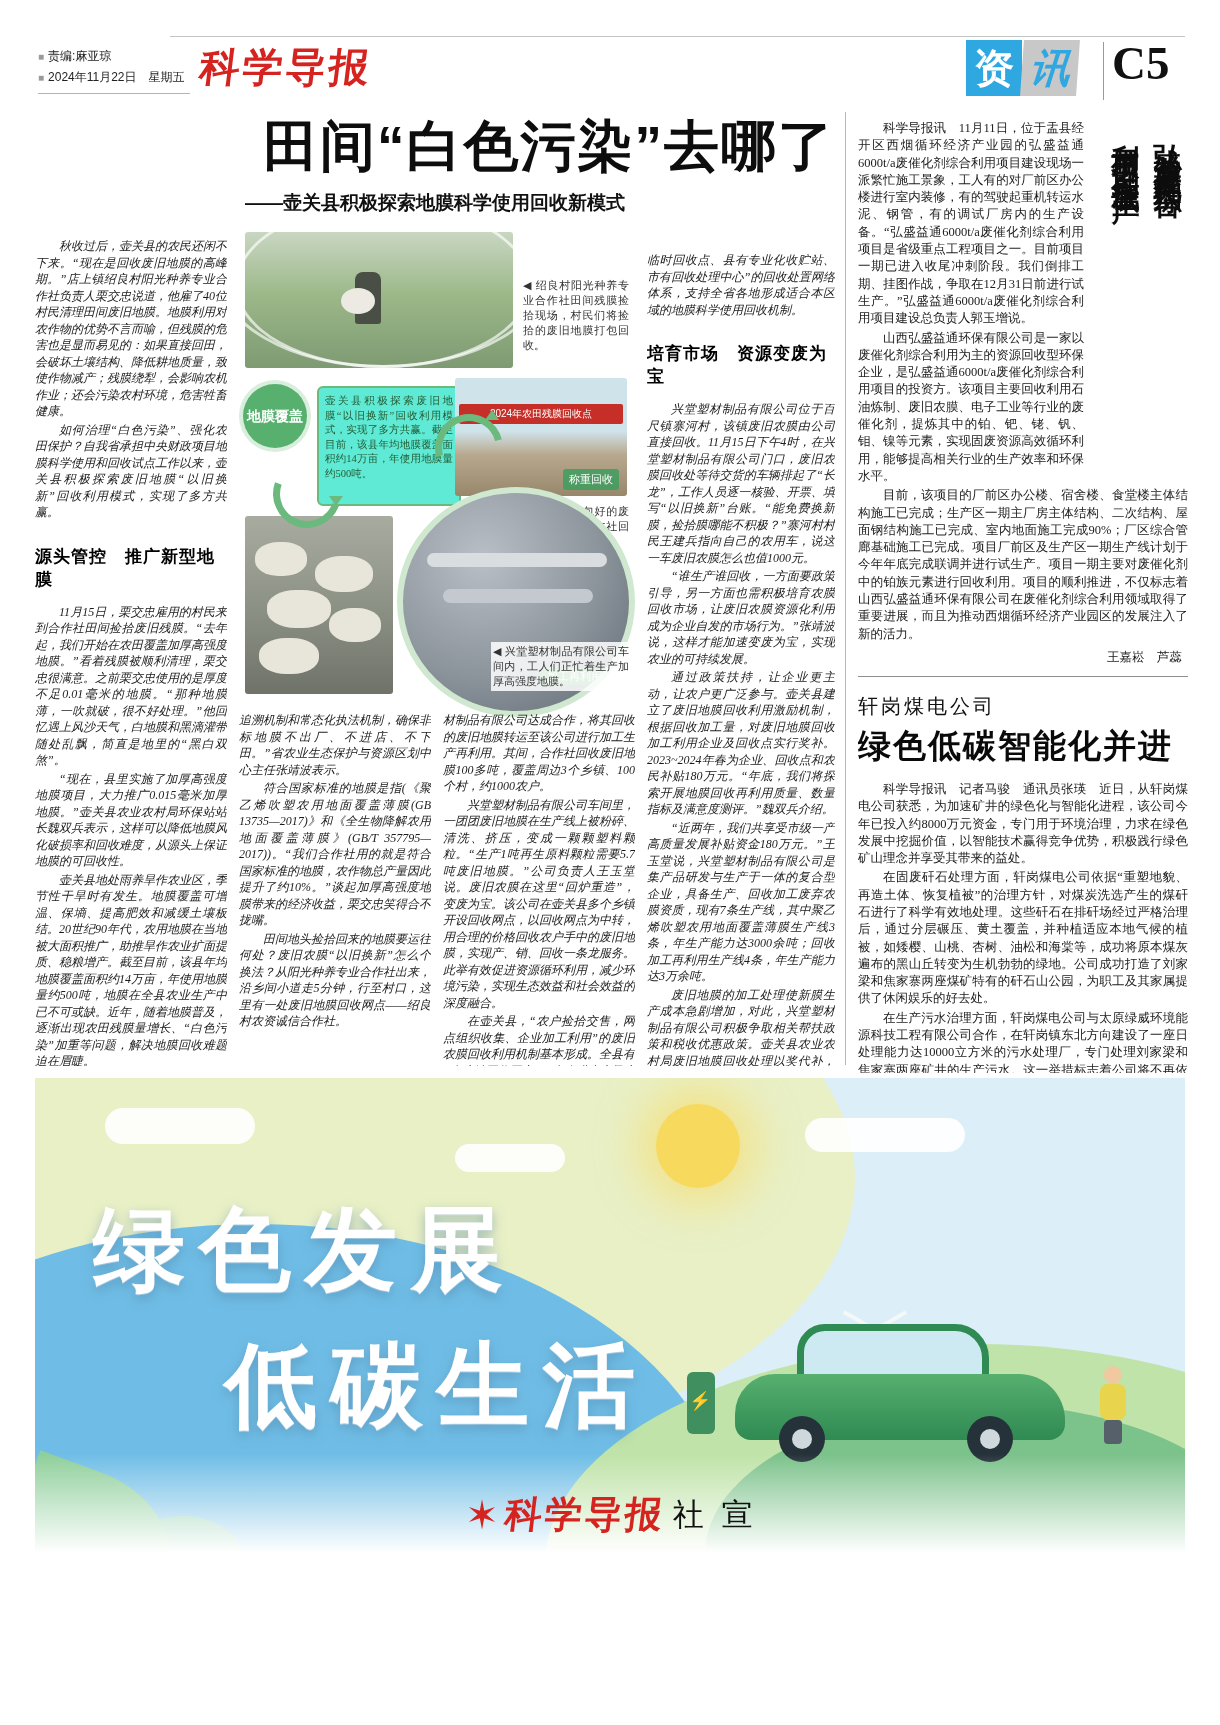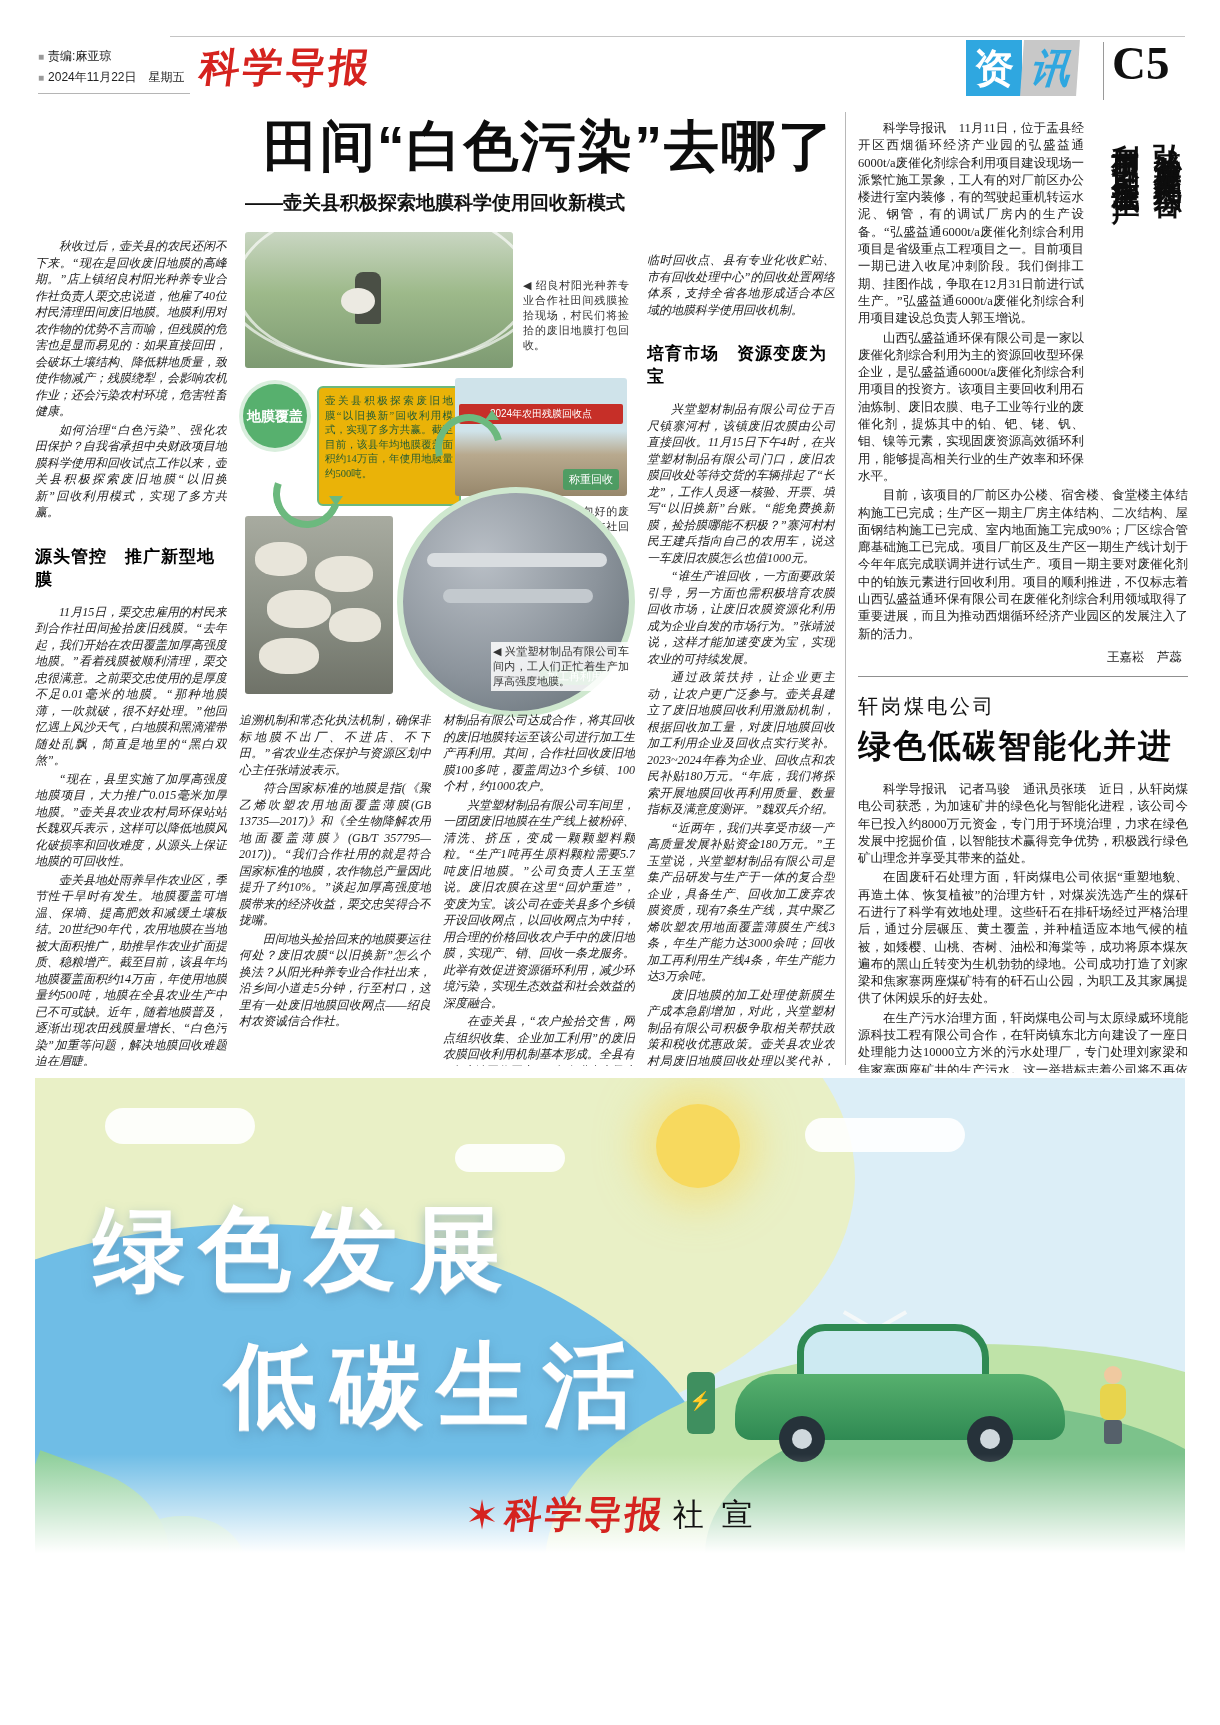--- a/index.html
+++ b/index.html
@@ -43,21 +43,21 @@
      background:linear-gradient(180deg,#c9d6c2 0%,#9db98a 45%,#7d9a72 100%);}
   .ph-field .arc{position:absolute;border:3px solid rgba(255,255,255,.65);border-radius:50%;}
   .ph-field .worker{position:absolute;left:110px;top:40px;width:26px;height:52px;background:#4a4f45;border-radius:8px 8px 3px 3px;}
   .ph-field .bag{position:absolute;left:96px;top:56px;width:34px;height:26px;background:#eceae2;border-radius:50%;}
   .cap{position:absolute;font-size:11px;line-height:15px;color:#333;text-align:justify;}
   .cap-a{left:284px;top:50px;width:106px;}
   .circle-label{position:absolute;left:4px;top:156px;width:64px;height:64px;border-radius:50%;
      background:#57b06e;color:#fff;font-size:14px;font-weight:bold;text-align:center;
      display:flex;align-items:center;justify-content:center;line-height:17px;
      font-family:"Liberation Sans",sans-serif;box-shadow:0 0 0 4px #d9eedd;}
-  .infobox{position:absolute;left:78px;top:158px;width:128px;height:104px;background:#eab308;
+  .infobox{position:absolute;left:78px;top:158px;width:128px;height:104px;background:#5eead4;
      border:2px solid #6cb97e;border-radius:6px;padding:6px;font-size:10.5px;line-height:14.5px;
      color:#245c35;text-align:justify;}
   .ph-truck{left:216px;top:150px;width:172px;height:118px;
      background:linear-gradient(180deg,#cfe3ea 0%,#cfe3ea 45%,#b8a98e 65%,#97876b 100%);}
   .redbanner{position:absolute;left:4px;top:26px;width:164px;height:20px;background:#c62f28;color:#fff;
      font-size:10px;line-height:20px;text-align:center;border-radius:2px;font-family:"Liberation Sans",sans-serif;}
   .weigh-label{position:absolute;right:8px;bottom:6px;background:rgba(63,158,95,.85);color:#fff;
      font-size:11px;padding:3px 6px;border-radius:3px;font-family:"Liberation Sans",sans-serif;}
   .ph-warehouse{left:6px;top:288px;width:148px;height:178px;
      background:linear-gradient(180deg,#a8aba0 0%,#8a8f84 55%,#6f7268 100%);}

